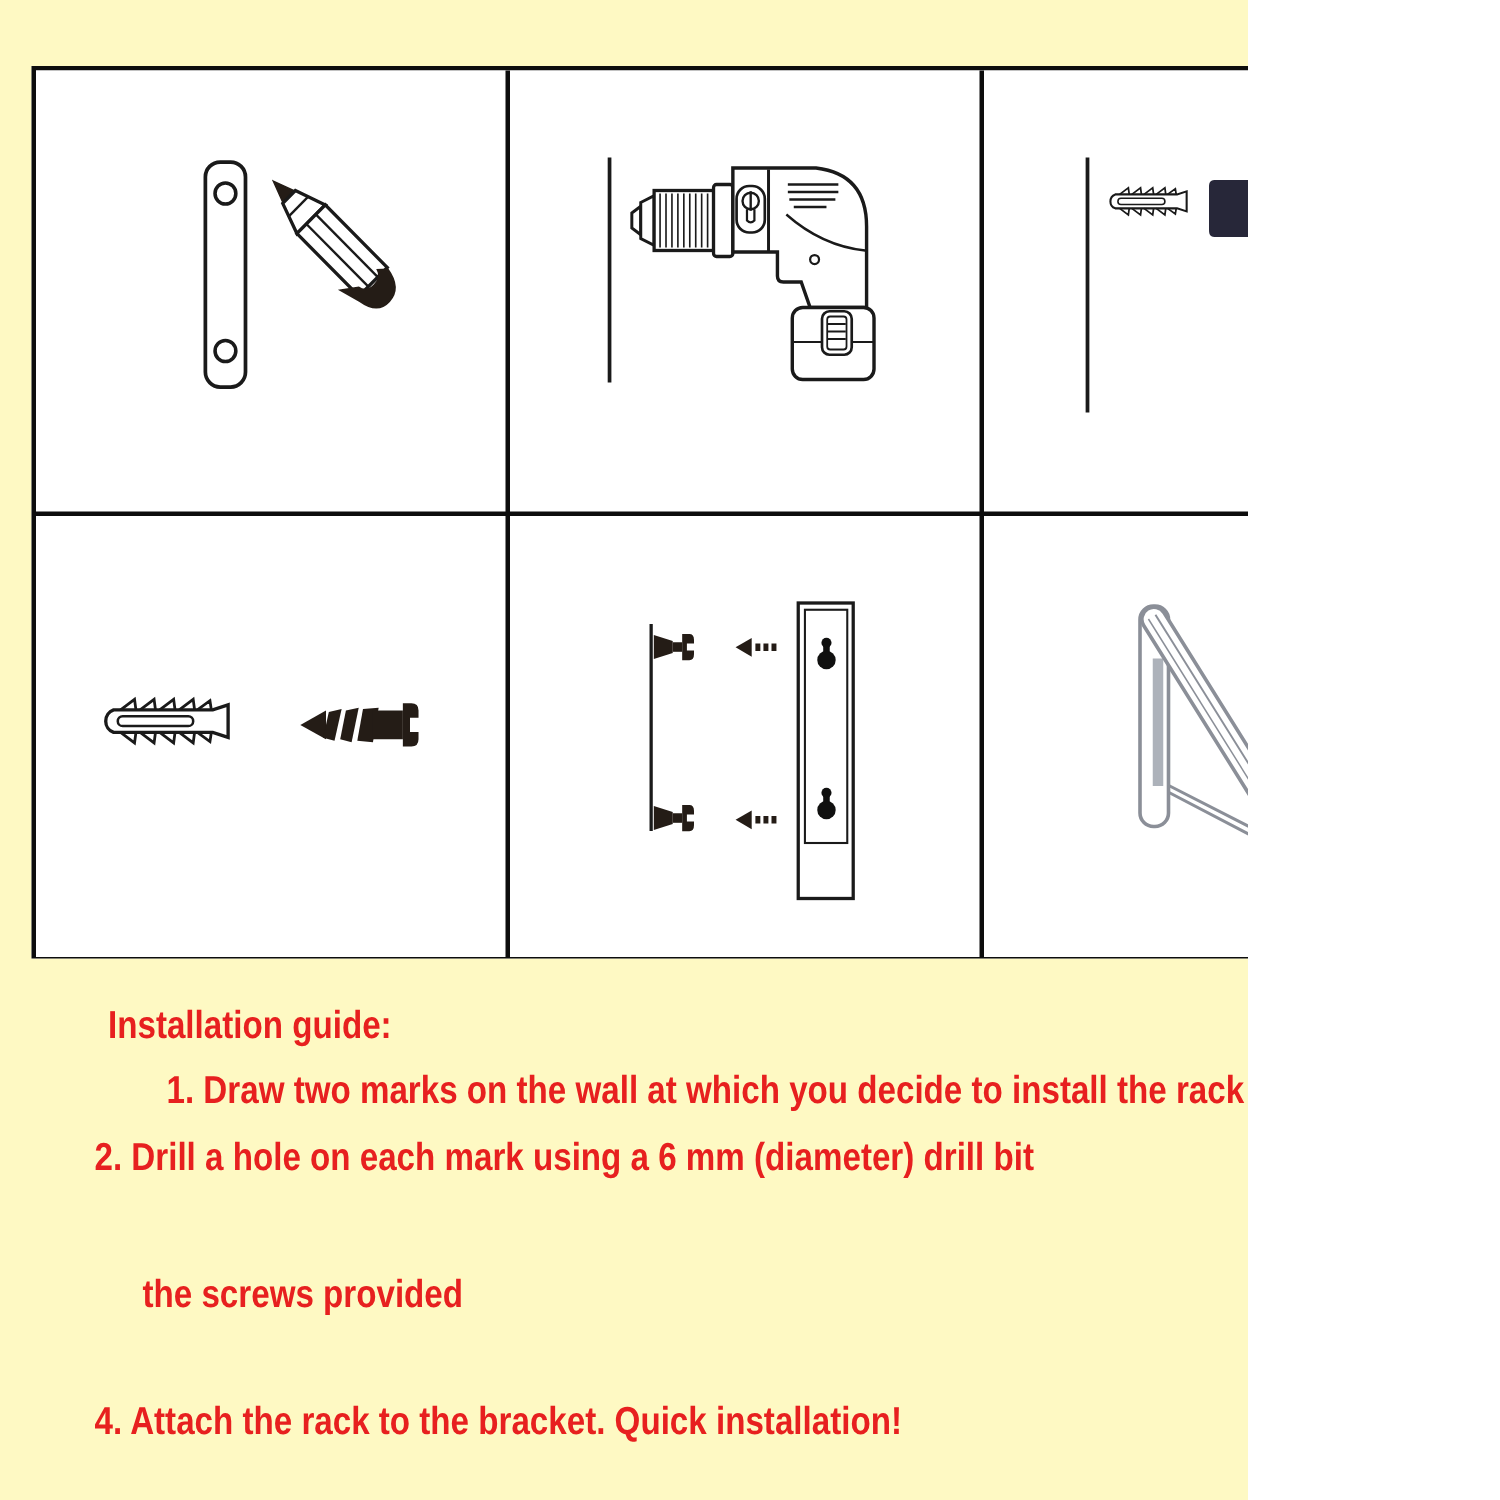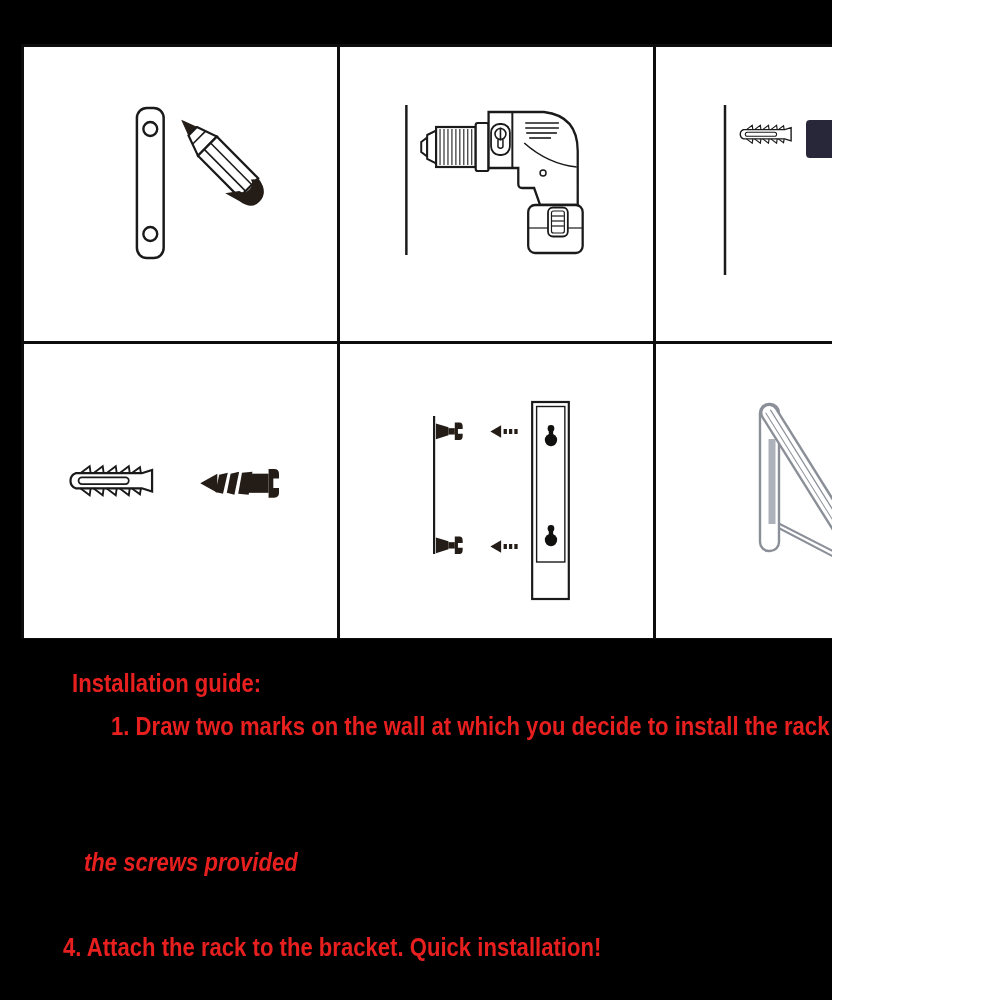--- a/index.html
+++ b/index.html
@@ -1,32 +1,32 @@
 <!DOCTYPE html>
 <html><head>
 <meta charset="utf-8">
 <style>
   html,body{margin:0;padding:0;background:#ffffff;}
-  .page{position:relative;width:832px;height:1000px;background:#000000;overflow:hidden;
+  .page{position:relative;width:832px;height:1000px;background:#fef9c3;overflow:hidden;
         font-family:"Liberation Sans","DejaVu Sans",sans-serif;}
   .grid{position:absolute;left:21px;top:44px;width:948px;height:589px;
         border:3px solid #0d0d0d;display:grid;
         grid-template-columns:1fr 1fr 1fr;grid-template-rows:1fr 1fr;background:#fff;}
   .cell{background:#fff;position:relative;}
   .cell.br{border-right:3px solid #0d0d0d;}
   .cell.bb{border-bottom:3px solid #0d0d0d;}
   .cell svg{display:block;width:100%;height:100%;}
   .instructions{position:absolute;left:0;top:0;width:1000px;height:1000px;pointer-events:none;}
   .tline{position:absolute;color:#e7201f;font-weight:bold;font-size:26px;line-height:1;white-space:nowrap;}
   .tline .sq{display:inline-block;transform:scaleX(0.85);transform-origin:0 50%;}
   .t-title{left:72px;top:670px;}
   .t-s0{left:63px;top:713px;margin-left:48px;}
   .t-s1{left:63px;top:758px;}
   .t-s2{left:63px;top:803px;}
-  .t-s3{left:84px;top:849px;font-style:italic;}
+  .t-s3{left:95px;top:849px;}
   .t-s4{left:63px;top:934px;}
 </style>
 </head>
 <body>
 
 <div class="page">
 
   <svg width="0" height="0" style="position:absolute" aria-hidden="true">
     <defs>
       <symbol id="anchor" viewBox="0 0 100 42">
@@ -174,17 +174,18 @@
             <line x1="6" y1="3" x2="198" y2="3" stroke-width="1"></line>
           </g>
         </g>
       </svg>
     </div>
   </div>
 
   <div class="instructions">
     <div class="tline t-title"><span class="sq">Installation guide:</span></div>
     <div class="tline t-s0"><span class="sq">1. Draw two marks on the wall at which you decide to install the rack</span></div>
+    <div class="tline t-s1"><span class="sq">2. Drill a hole on each mark using a 6 mm (diameter) drill bit</span></div>
     <div class="tline t-s3"><span class="sq">the screws provided</span></div>
     <div class="tline t-s4"><span class="sq">4. Attach the rack to the bracket. Quick installation!</span></div>
   </div>
 
 </div>
 
 </body></html>

